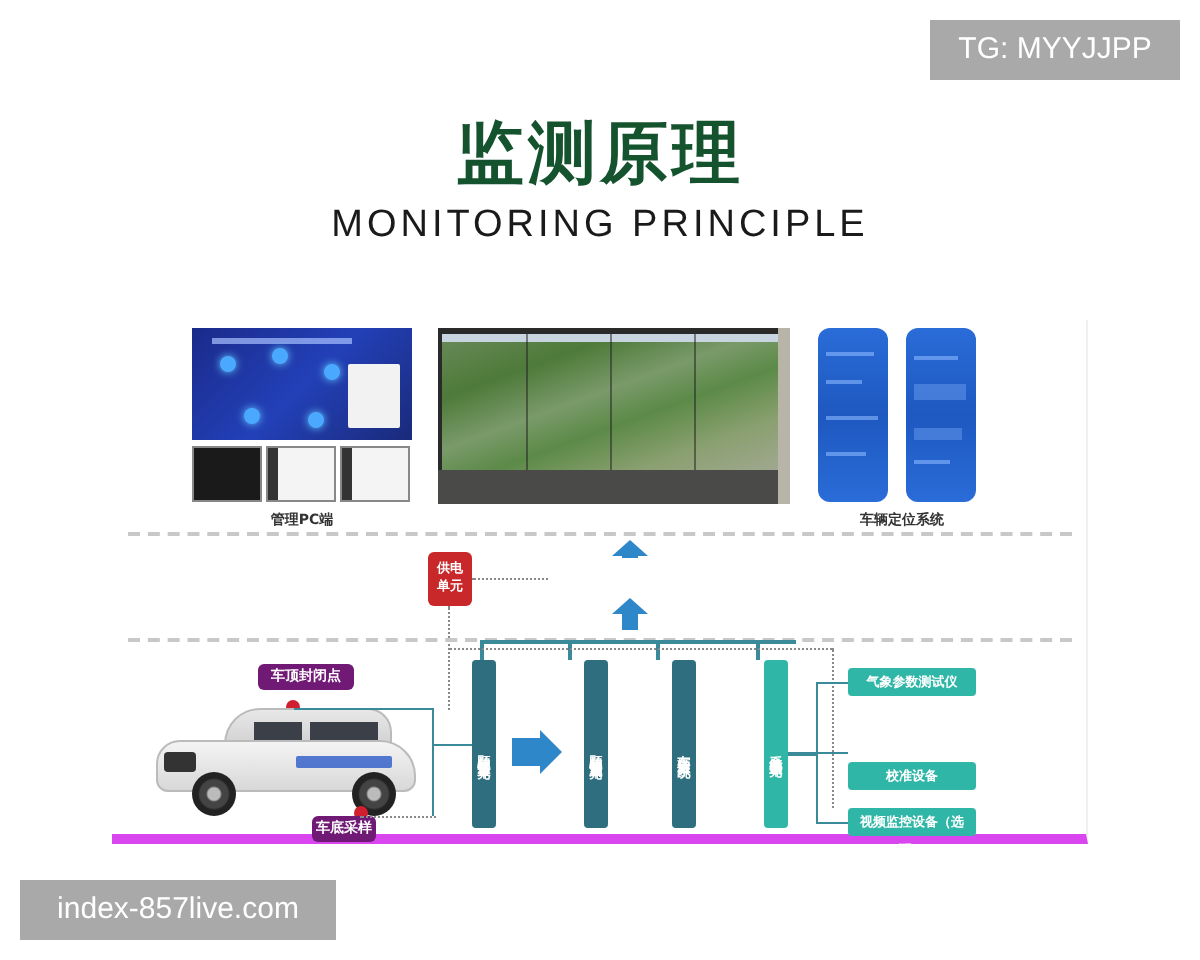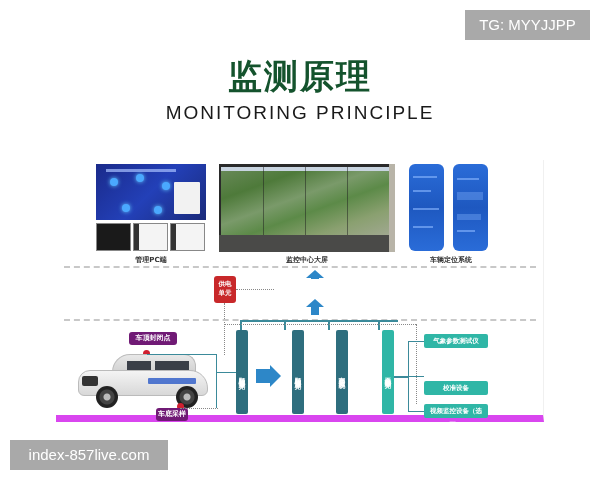--- a/index.html
+++ b/index.html
@@ -22,21 +22,21 @@
       font-family: "DejaVu Sans", sans-serif;
     }
     .title-en {
       position: absolute; left: 0; top: 102px; width: 600px; text-align: center;
       font-size: 19px; color: #1a1a1a; letter-spacing: 2px;
       font-family: "Liberation Sans", sans-serif;
     }
 
     .diagram {
       position: absolute; left: 56px; top: 160px; width: 488px; height: 262px;
-      background: #ffffff; border-bottom: 7px solid #d946ef; border-right: 1px solid #f0f0f0;
+      background: #ffffff; border-bottom: 5px solid #d946ef; border-right: 1px solid #f0f0f0;
     }
     .dash-line {
       position: absolute; left: 8px; width: 472px; height: 0;
       border-top: 2px dashed #c8c8c8;
     }
 
     
     .pc-main {
       position: absolute; left: 40px; top: 4px; width: 110px; height: 56px;
       background: linear-gradient(135deg, #1a2a8a 0%, #2340b8 50%, #1a2a7a 100%);
@@ -177,21 +177,20 @@
   <div class="wall">
     <div class="map">
       <div class="bar"></div>
       <div class="v" style="left:42px;"></div>
       <div class="v" style="left:84px;"></div>
       <div class="v" style="left:126px;"></div>
     </div>
     <div class="floor"></div>
     <div class="rightwall"></div>
   </div>
-  <div class="cap" style="left:163px;width:176px;">监控中心大屏</div>
 
   <div class="phone" style="left:353px;">
     <div class="ln" style="top:12px;width:24px;"></div>
     <div class="ln" style="top:26px;width:18px;"></div>
     <div class="ln" style="top:44px;width:26px;"></div>
     <div class="ln" style="top:62px;width:20px;"></div>
   </div>
   <div class="phone" style="left:397px;">
     <div class="ln" style="top:14px;width:22px;"></div>
     <div class="ln" style="top:28px;width:26px;height:8px;opacity:.35;"></div>

